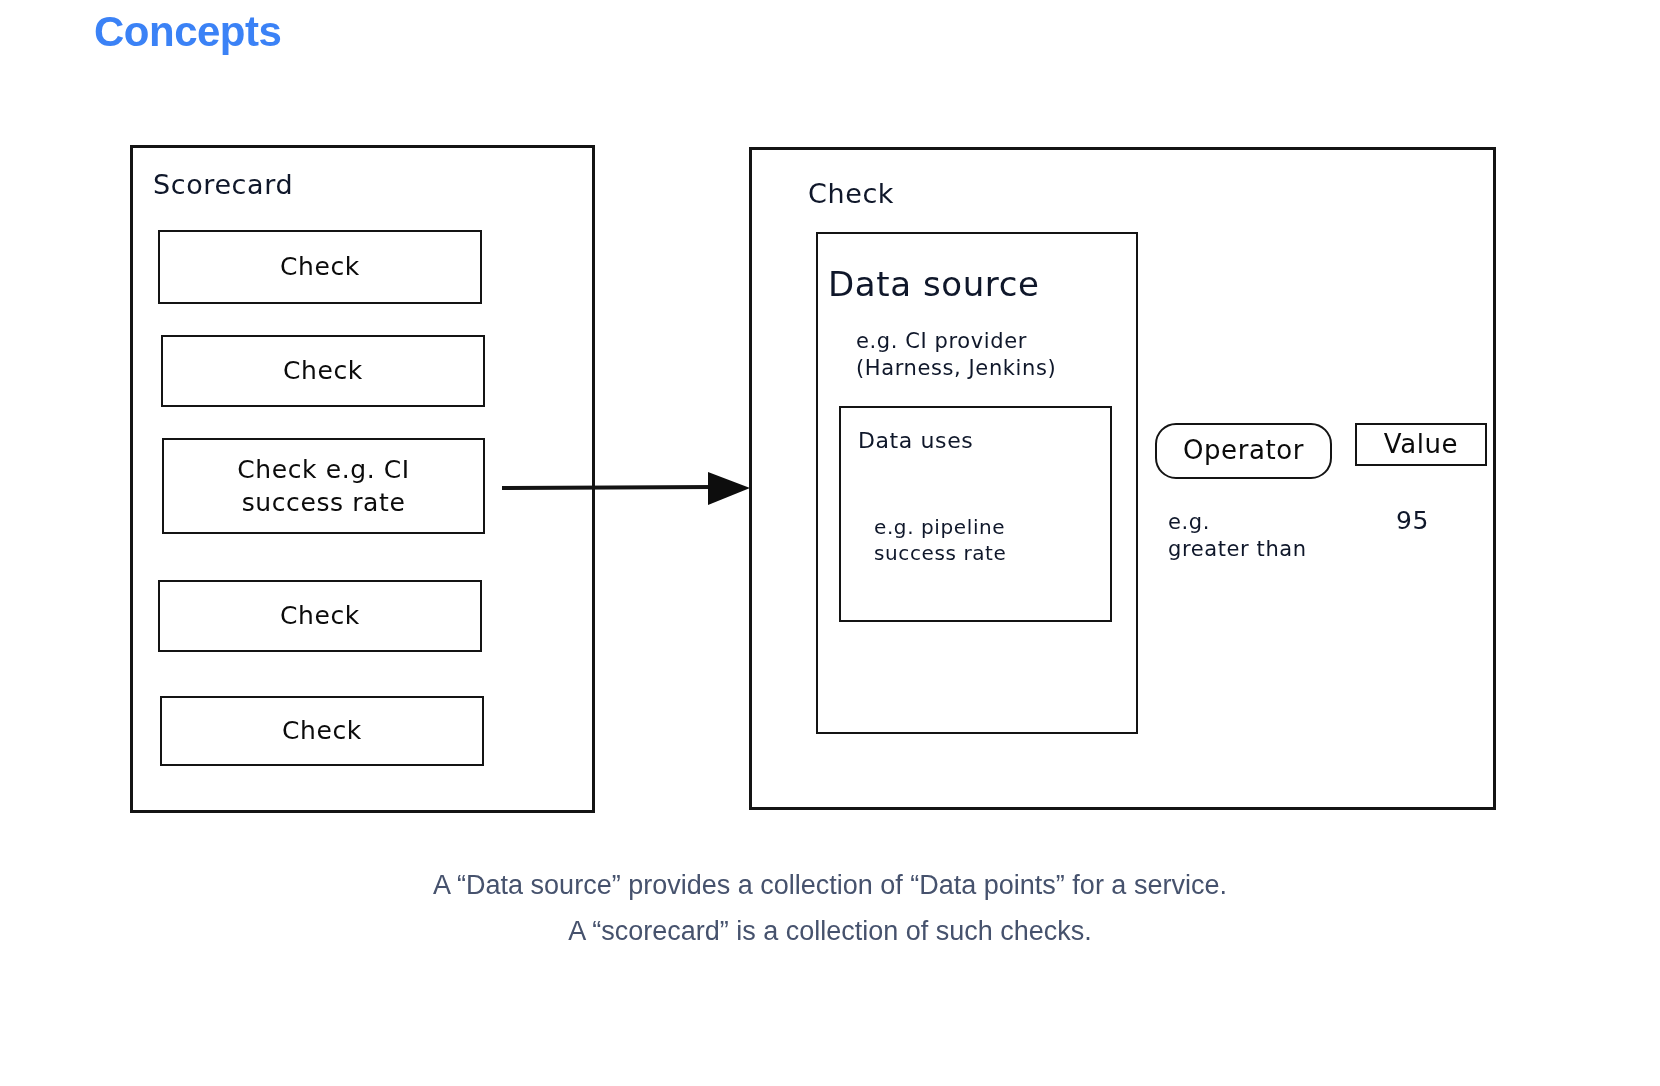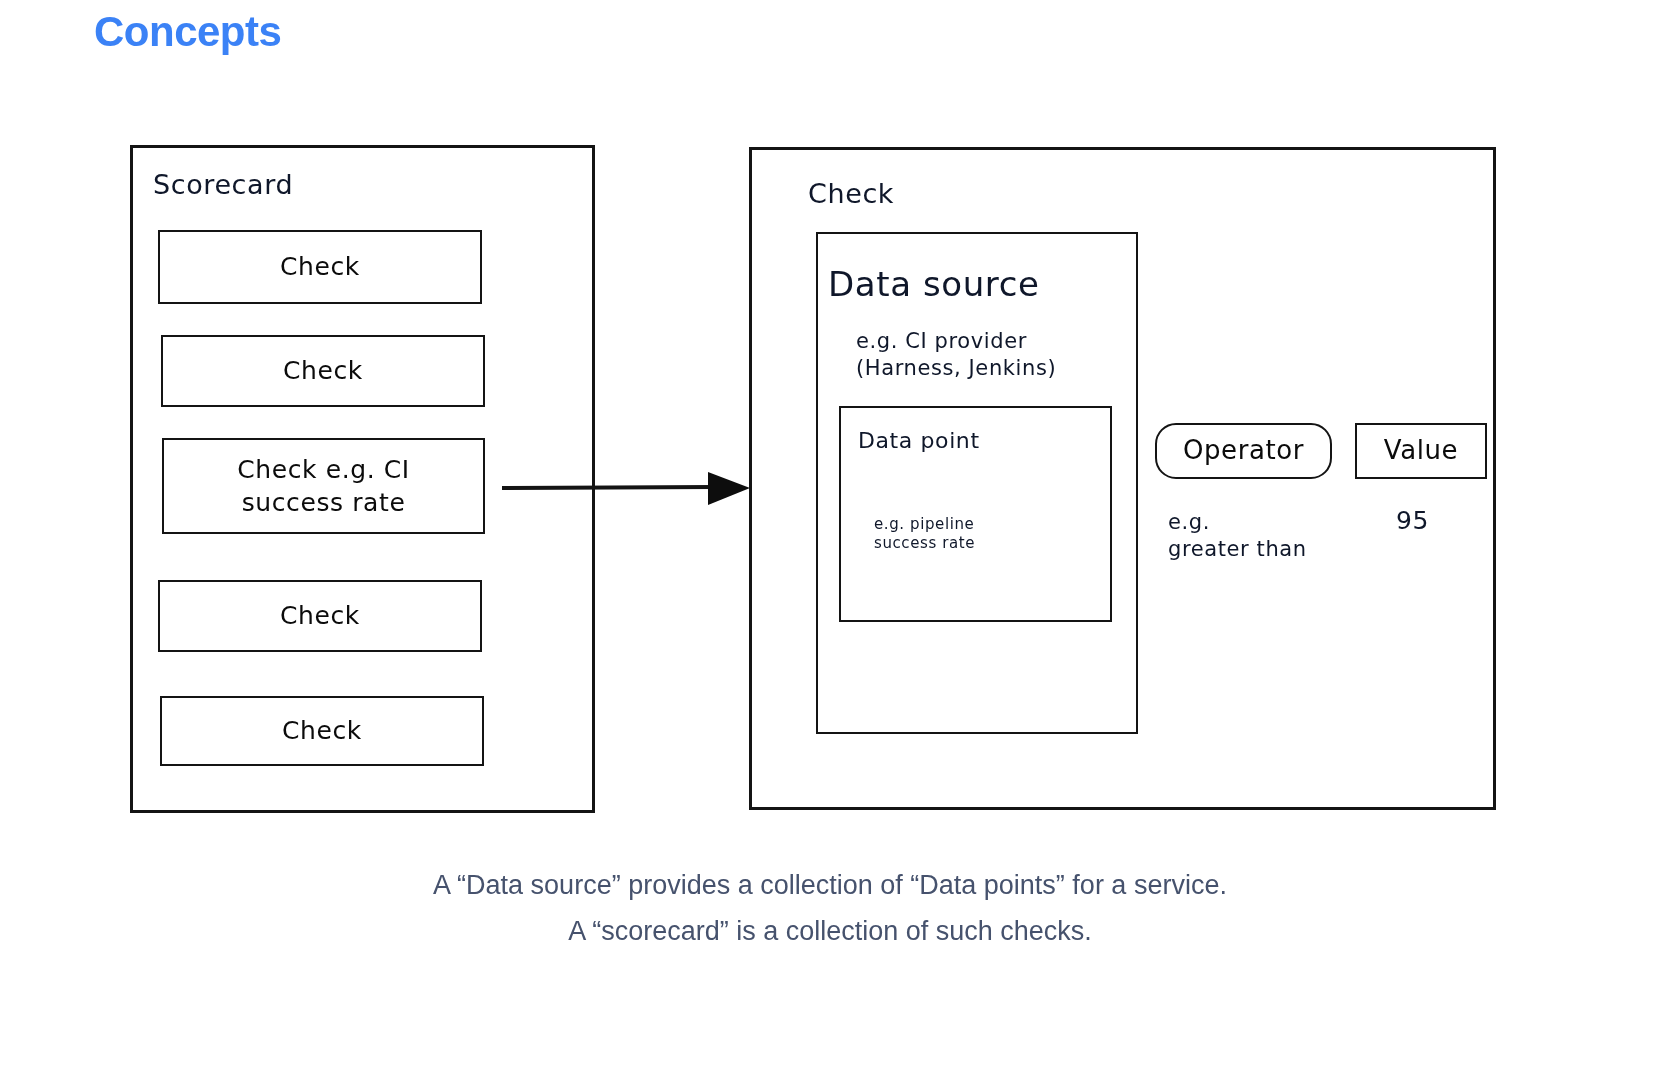--- a/index.html
+++ b/index.html
@@ -131,33 +131,33 @@
 
 <div class="hbox thin" id="data-source-box" style="left:816px; top:232px; width:322px; height:502px;"></div>
 
 <div class="hand" style="left:828px; top:263px; font-size:34px;">Data source</div>
 
 <div class="hand small" style="left:856px; top:328px;">e.g. CI provider
 (Harness, Jenkins)</div>
 
 <div class="hbox thin" id="data-point-box" style="left:839px; top:406px; width:273px; height:216px;"></div>
 
-<div class="hand small" style="left:858px; top:427px; font-size:22px;">Data point</div>
+<div class="hand small" style="left:858px; top:427px; font-size:22px;">Data uses</div>
 
-<div class="hand small" style="left:874px; top:515px; font-size:15px;">e.g. pipeline
+<div class="hand small" style="left:874px; top:515px; font-size:20px;">e.g. pipeline
 success rate</div>
 
 <div class="hbox thin" id="operator-box" style="left:1155px; top:423px; width:177px; height:56px;border-radius:21px;">
   <span class="box-label" style="font-size:26px;">Operator</span>
 </div>
 
 <div class="hand small" style="left:1168px; top:509px; font-size:21px;">e.g.
 greater than</div>
 
-<div class="hbox thin" id="value-box" style="left:1355px; top:423px; width:132px; height:56px;">
+<div class="hbox thin" id="value-box" style="left:1355px; top:423px; width:132px; height:43px;">
   <span class="box-label" style="font-size:26px;">Value</span>
 </div>
 
 <div class="hand" style="left:1396px; top:505px; font-size:25px;">95</div>
 
 <div id="caption">
   <span class="caption-line">A “Data source” provides a collection of “Data points” for a service.</span>
   <span class="caption-line">A “scorecard” is a collection of such checks.</span>
 </div>
 

